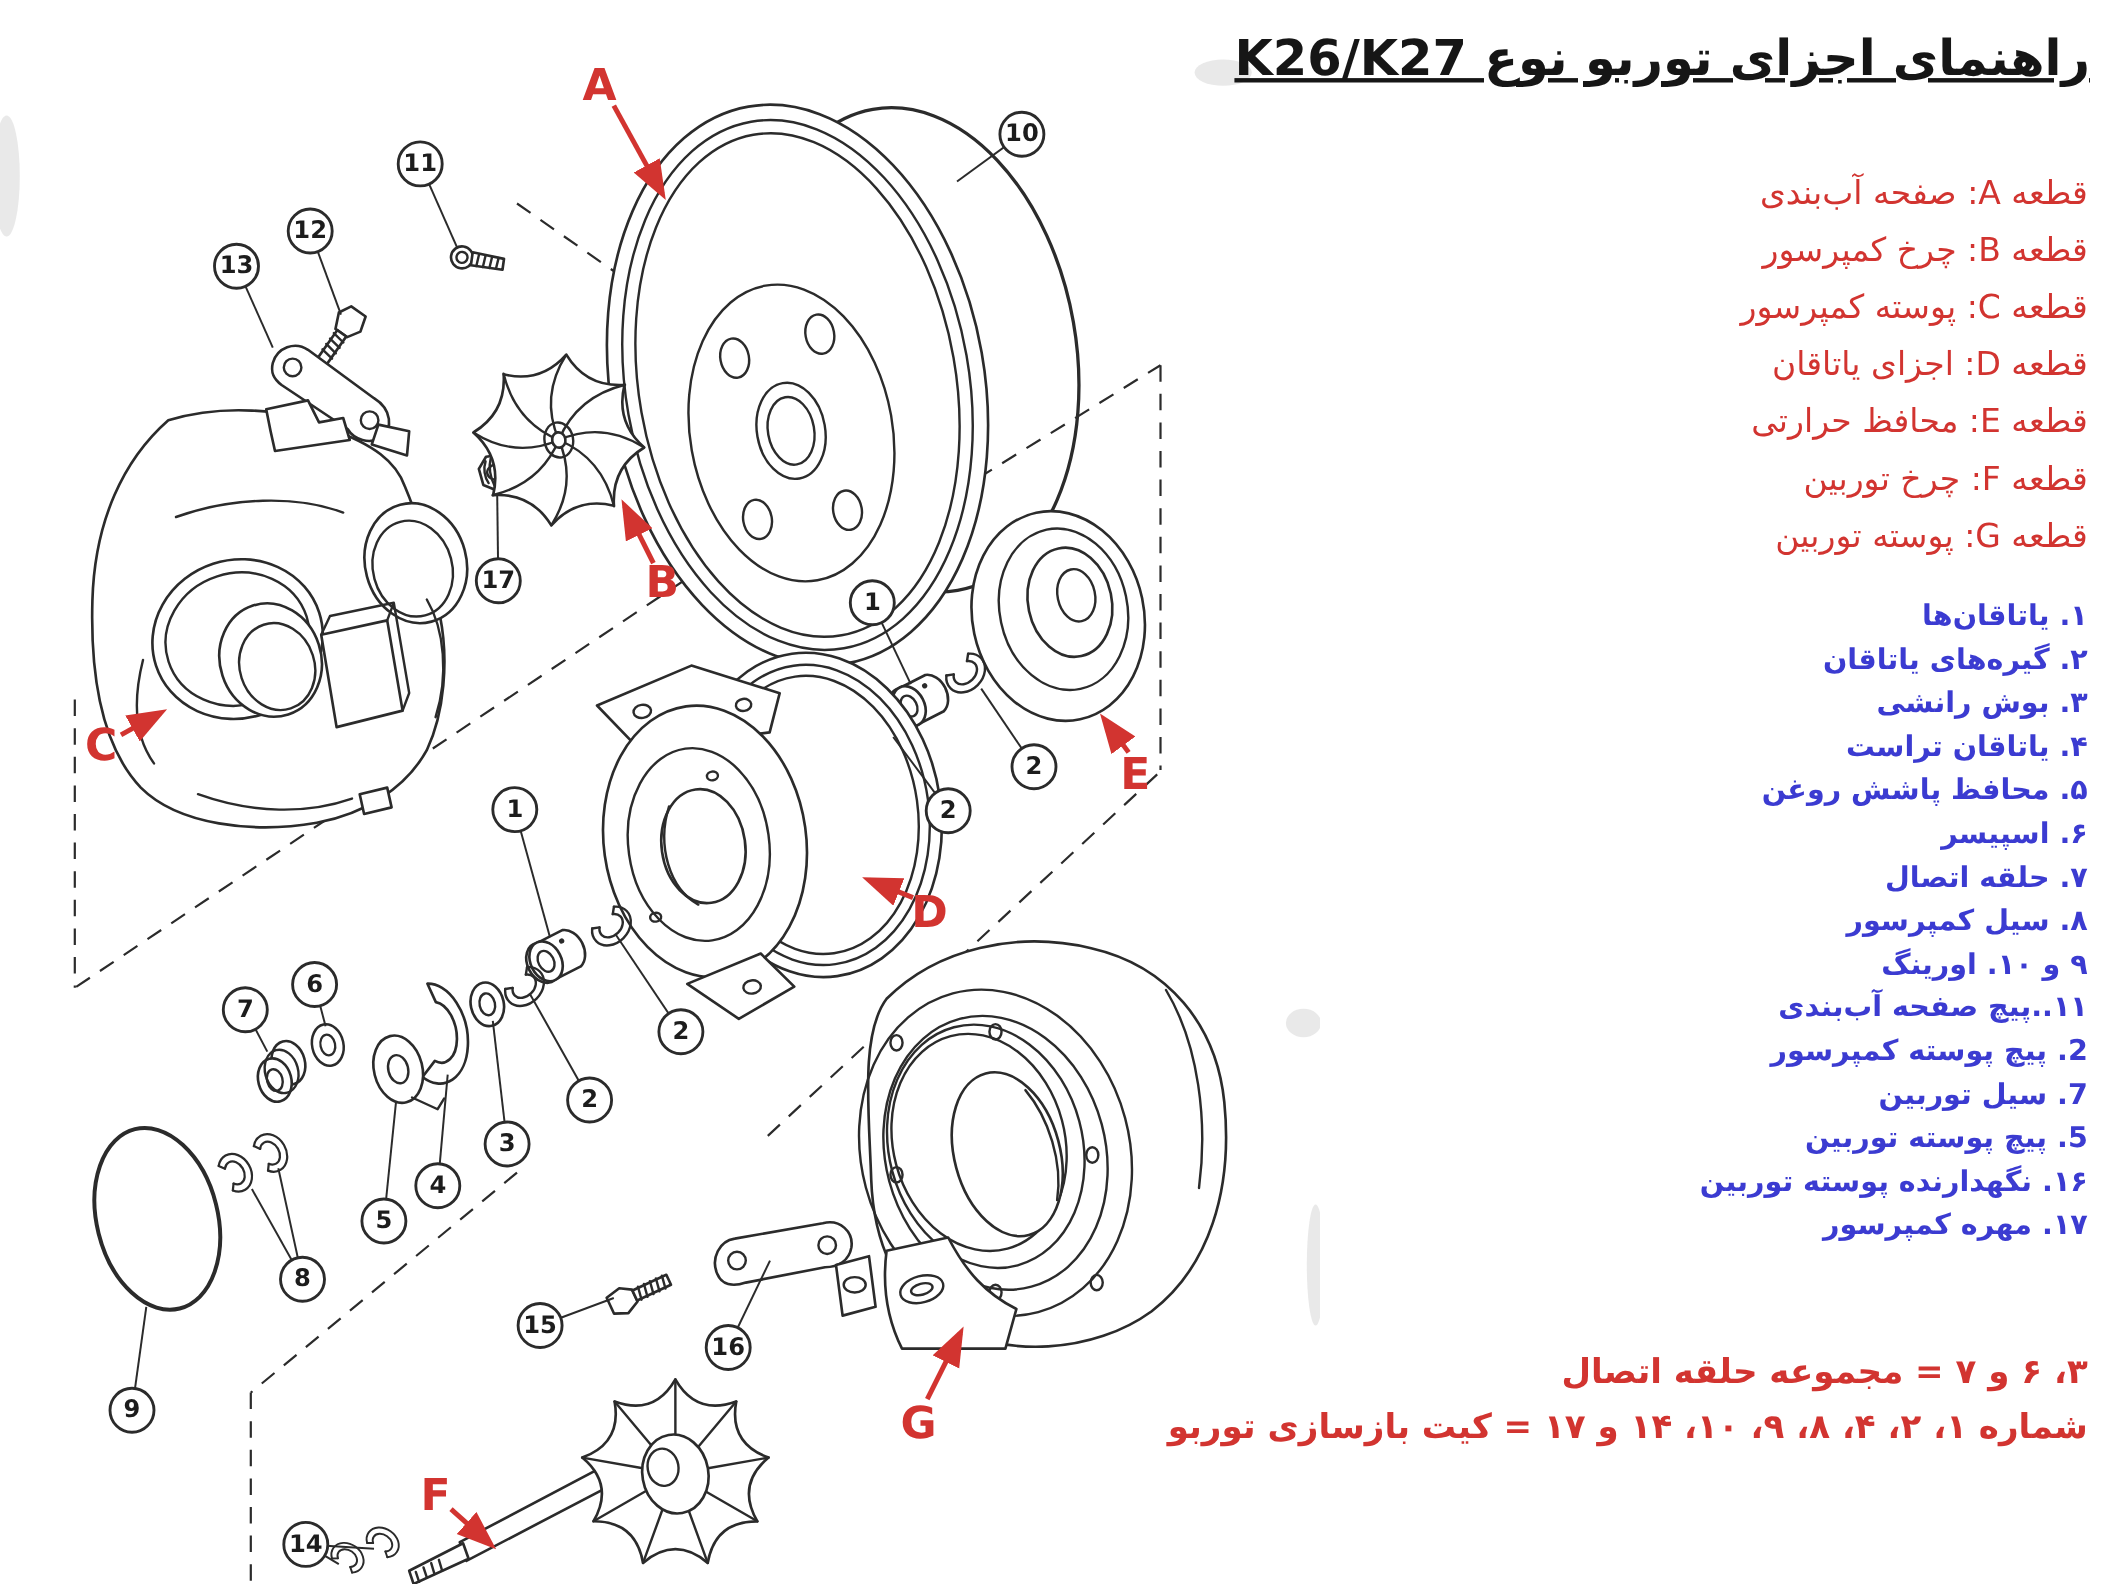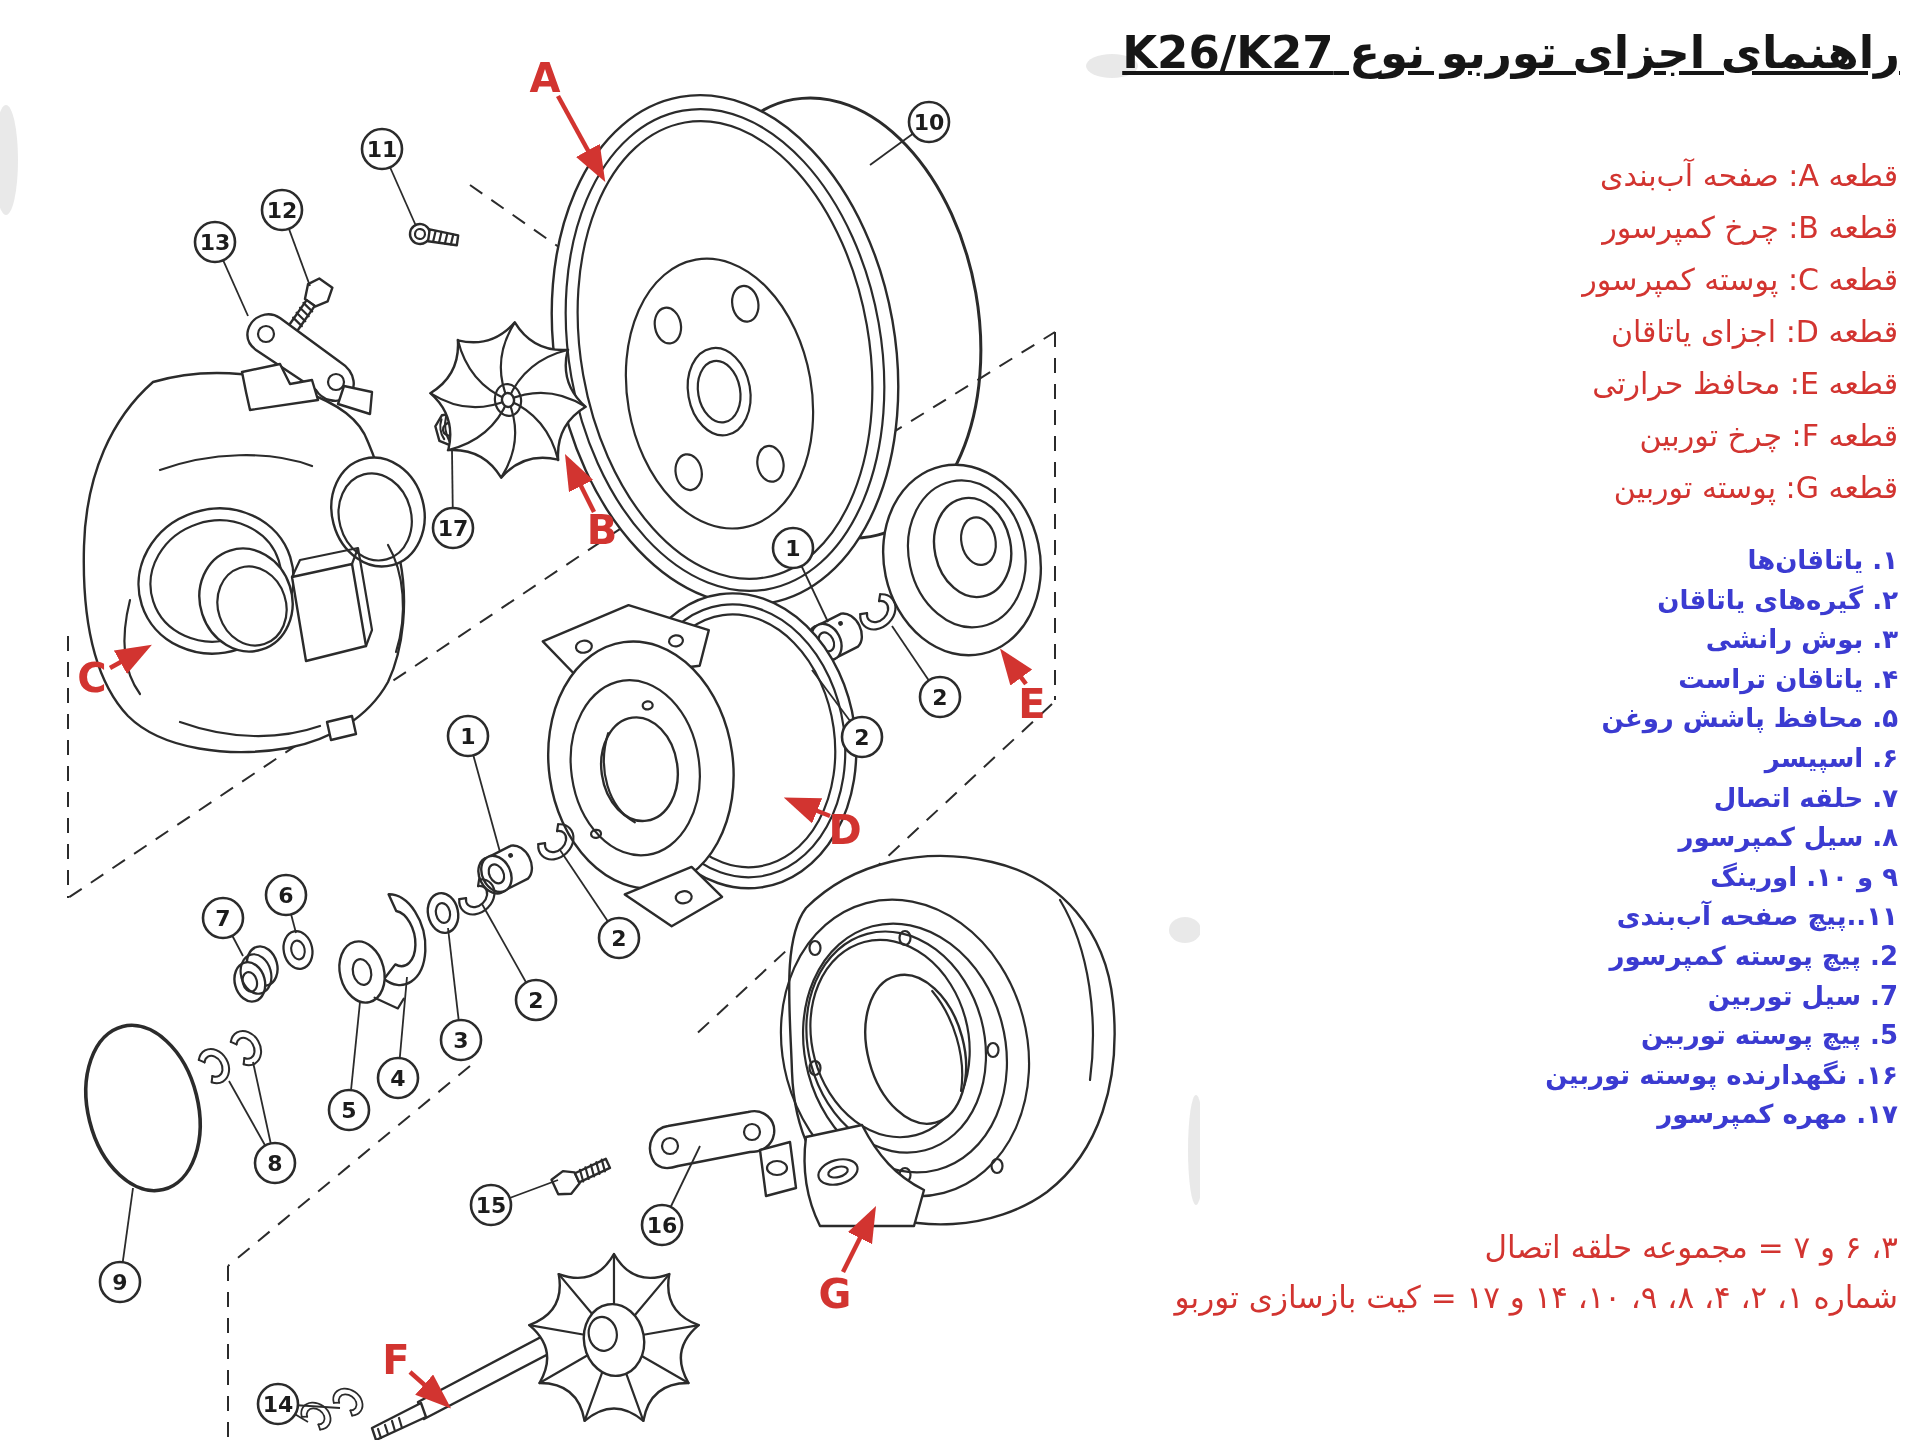--- a/index.html
+++ b/index.html
@@ -3,21 +3,21 @@
 <meta charset="utf-8">
 <style>
   :root{ --red:#d23430; --blue:#3b3bd1; --ink:#161616; }
   html,body{margin:0;padding:0;background:#fff;}
   .stage{position:relative;width:1920px;height:1440px;background:#ffffff;overflow:hidden;
          font-family:"DejaVu Sans",sans-serif;}
   .panel-block{position:absolute;direction:rtl;text-align:right;white-space:nowrap;}
   .title{top:26px;right:20px;font-size:45px;font-weight:bold;color:var(--ink);text-decoration:underline;}
   .legend{top:150px;right:22px;font-size:30px;font-weight:normal;line-height:52px;color:var(--red);}
   .plist{top:541px;right:22px;font-size:26px;font-weight:bold;line-height:39.6px;color:var(--blue);}
-  .notes{top:1222px;right:22px;font-size:31px;font-weight:normal;line-height:50px;color:var(--red);}
+  .notes{top:1222px;right:22px;font-size:31px;font-weight:bold;line-height:50px;color:var(--red);}
   svg .ln{fill:none;stroke:#2b2b2b;stroke-width:2.2;stroke-linecap:round;stroke-linejoin:round;}
   svg .wh{fill:#ffffff;stroke:#2b2b2b;stroke-width:2.4;stroke-linecap:round;stroke-linejoin:round;}
   svg .dash{fill:none;stroke:#2b2b2b;stroke-width:2;stroke-dasharray:15 11;}
   svg .ldr{stroke:#2b2b2b;stroke-width:1.8;}
   svg .cwh{fill:#ffffff;stroke:#2b2b2b;stroke-width:2.6;}
   svg .cnum{font:bold 22px "DejaVu Sans",sans-serif;fill:#1c1c1c;text-anchor:middle;dominant-baseline:central;}
   svg .rletter{font:bold 40px "DejaVu Sans",sans-serif;fill:var(--red);text-anchor:middle;dominant-baseline:central;}
   svg .rarrow{stroke:var(--red);stroke-width:4.5;fill:none;}
   svg .arrfill{fill:var(--red);}
   svg .smudge{fill:#cfcfcf;opacity:.45;stroke:none;}

